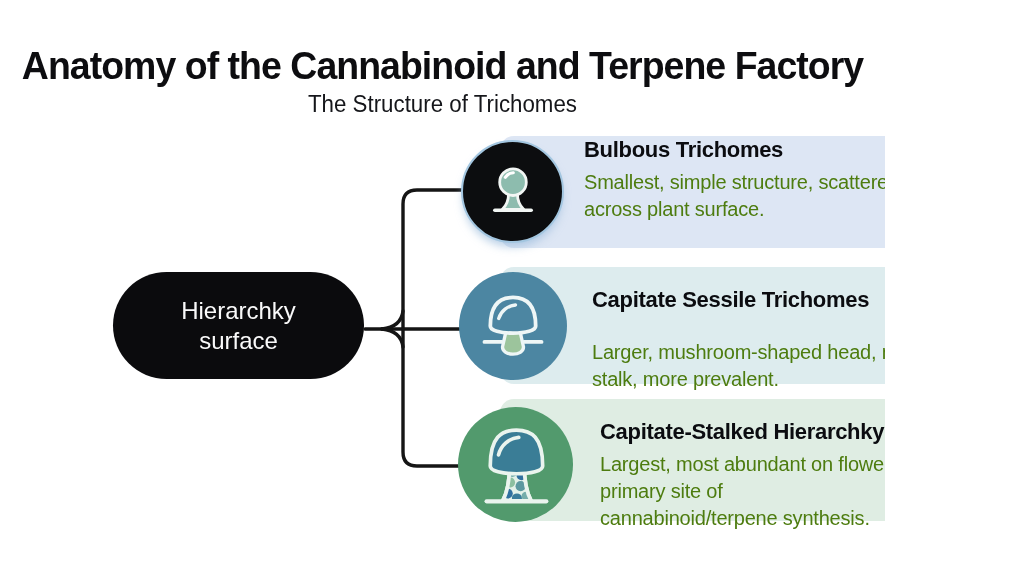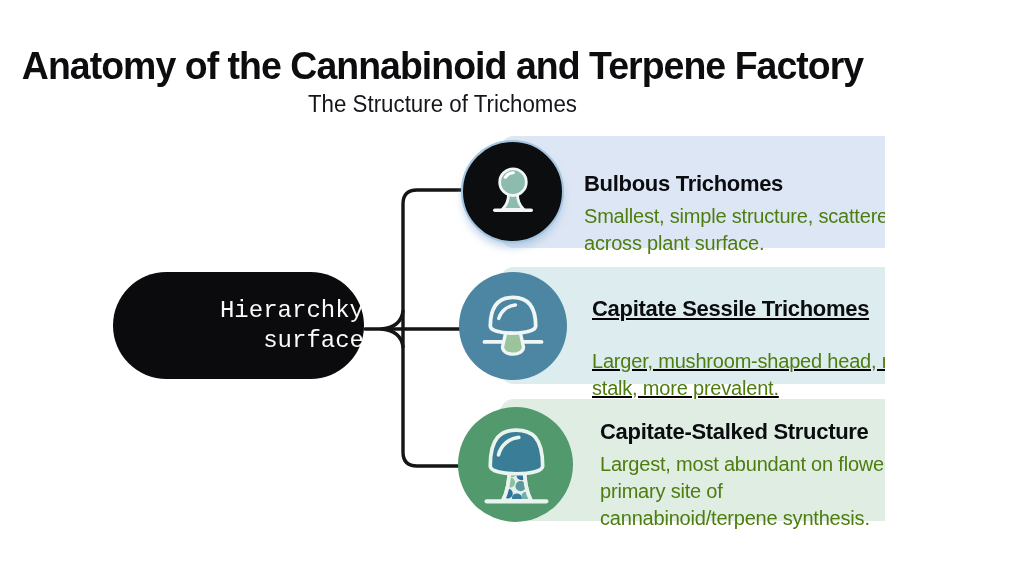--- a/index.html
+++ b/index.html
@@ -46,39 +46,38 @@
     position: absolute;
     left: 113px;
     top: 272px;
     width: 251px;
     height: 107px;
     border-radius: 54px;
     background: #0b0b0d;
     color: #fafafa;
     display: flex;
     flex-direction: column;
-    align-items: flex-end;
+    align-items: center;
     justify-content: center;
     text-align: center;
     font-size: 24px;
     line-height: 30px;
     z-index: 2;
-    font-family: Liberation Mono, monospace;
   }
   .node-card {
     position: absolute;
     border-radius: 14px;
     z-index: 1;
   }
   .card-1 { left: 500px; top: 136px; width: 476px; height: 112px; }
   .card-2 { left: 500px; top: 267px; width: 476px; height: 117px; }
   .card-3 { left: 500px; top: 399px; width: 478px; height: 122px; }
   .card-text { position: absolute; top: 0; left: 0; }
-  .card-1 .card-text { padding: 35px 10px 0 84px; }
-  .card-2 .card-text { padding: 29px 10px 0 92px; text-decoration: underline; }
+  .card-1 .card-text { padding: 1px 10px 0 84px; }
+  .card-2 .card-text { padding: 20px 10px 0 92px; }
   .card-3 .card-text { padding: 20px 10px 0 100px; }
   .node-title {
     font-size: 22px;
     font-weight: 700;
     letter-spacing: -0.3px;
     color: #0b0c10;
     margin-bottom: 6px;
   }
   .node-desc {
     font-size: 20px;
@@ -153,21 +152,21 @@
       <path d="M16 69 H37" stroke="#eef6f6" stroke-width="4.5" stroke-linecap="round" fill="none"></path>
       <path d="M63 69 H84" stroke="#eef6f6" stroke-width="4.5" stroke-linecap="round" fill="none"></path>
       <path d="M41.5 57 L37.5 75 C37.5 80.5 43.5 83.5 50 83.5 C56.5 83.5 62.5 80.5 62.5 75 L58.5 57 Z" fill="#9cc49c" stroke="#eef6f6" stroke-width="4" stroke-linejoin="round"></path>
       <path d="M23 50 C23 25 34 16 50 16 C66 16 77 25 77 50 C77 55.5 65 58.5 50 58.5 C35 58.5 23 55.5 23 50 Z" fill="#4c86a2" stroke="#eef6f6" stroke-width="4.5" stroke-linejoin="round"></path>
       <path d="M33 41 A23 23 0 0 1 53 25" stroke="#eef6f6" stroke-width="4" stroke-linecap="round" fill="none"></path>
     </svg>
   </div>
 
   <div class="node-card card-3" style="background: rgb(223, 237, 227);">
     <div class="card-text">
-      <div class="node-title">Capitate-Stalked Structure</div>
+      <div class="node-title">Capitate-Stalked Hierarchky</div>
       <div class="node-desc">Largest, most abundant on flower, primary site of cannabinoid/terpene synthesis.</div>
     </div>
   </div>
   <div class="icon-circle icon-circle-3" style="background: rgb(82, 154, 109);">
     <svg width="92" height="92" viewBox="0 0 100 100">
       <defs>
         <clipPath id="stalk-clip">
           <path d="M43 50 C43 66 40.5 80 35.5 89 L66.5 89 C61.5 80 59 66 59 50 Z"></path>
         </clipPath>
       </defs>

